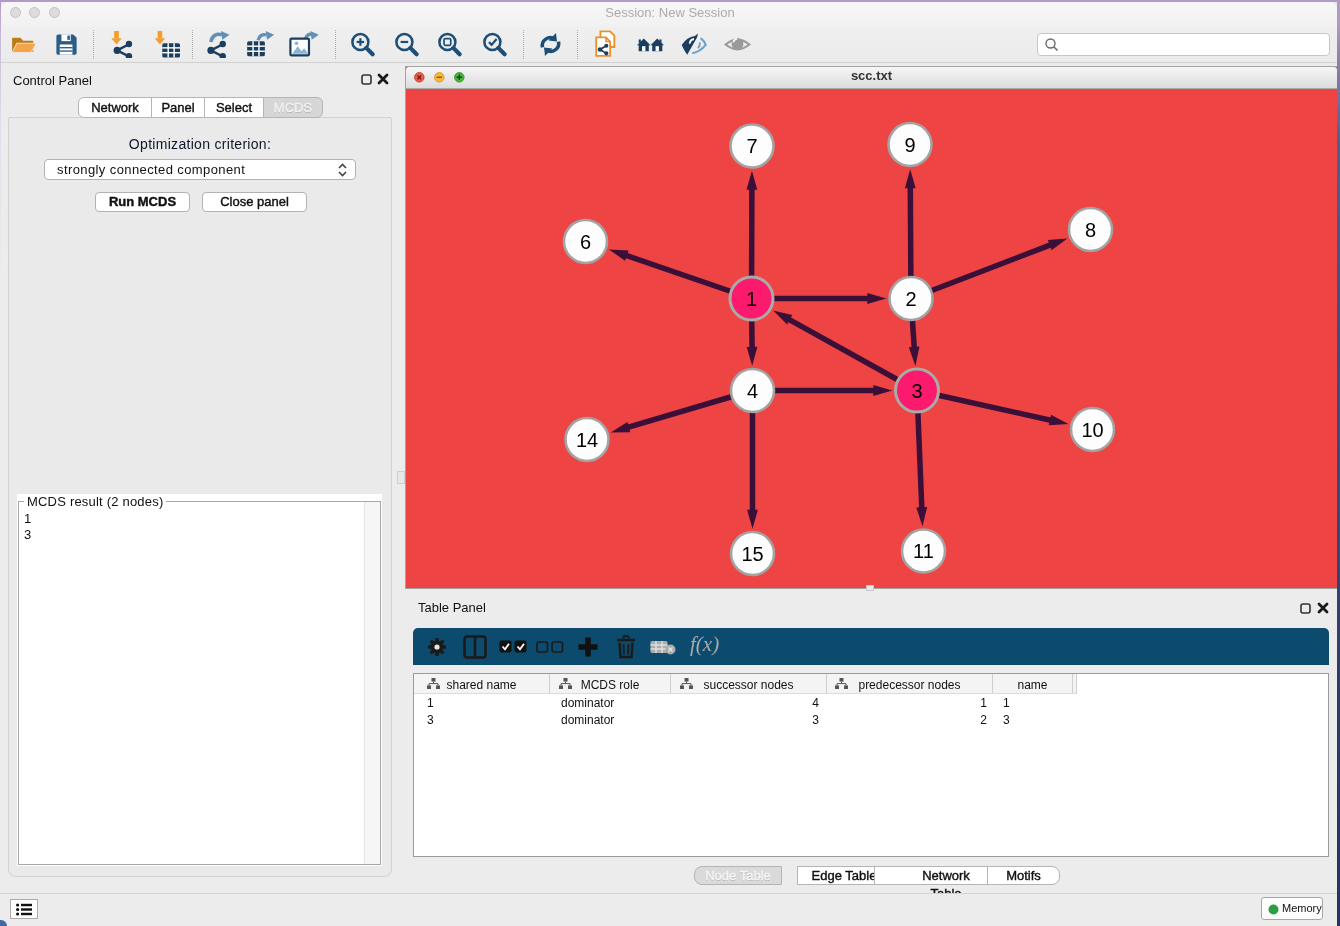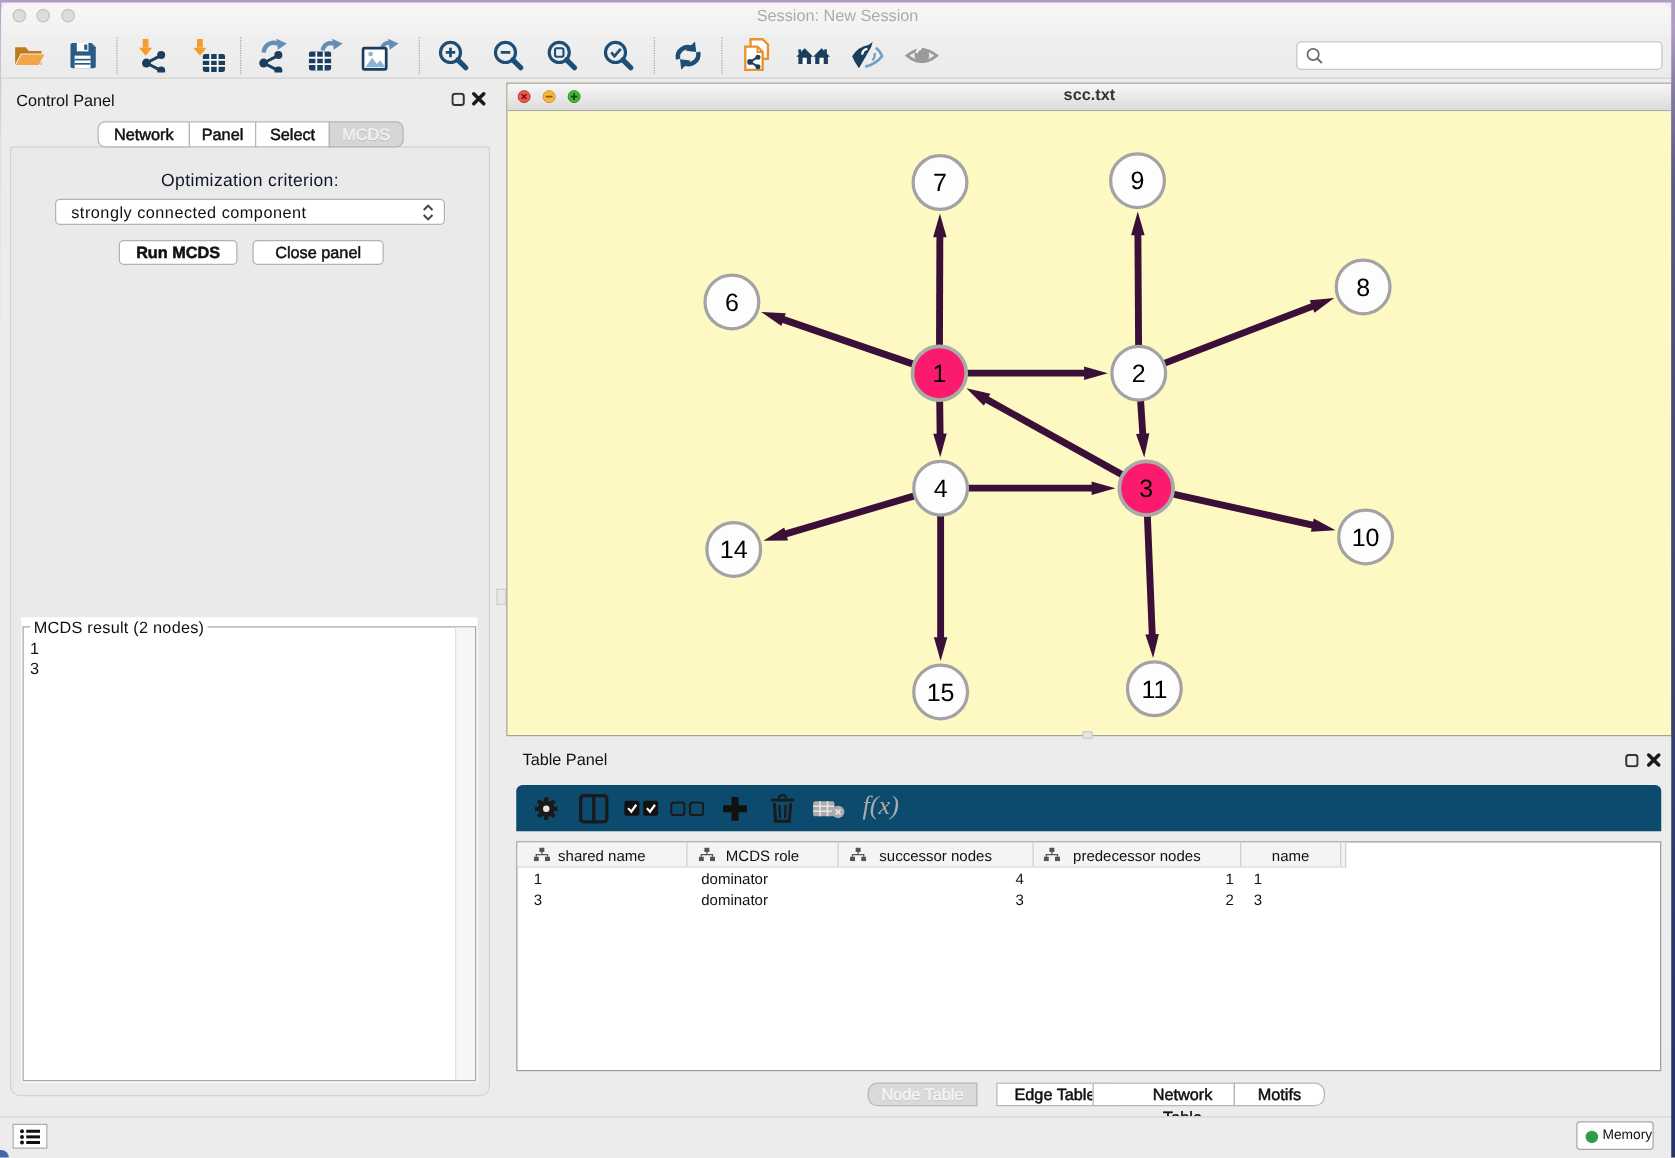--- a/index.html
+++ b/index.html
@@ -30,21 +30,21 @@
 #opt-select{left:44px;top:159px;width:312px;height:21px;background:#fff;border:1px solid #b2b2b2;border-radius:4px;box-sizing:border-box;font-size:13px;letter-spacing:0.4px;color:#111;line-height:19px;padding-left:12px;}
 .btn{position:absolute;height:20px;background:#fff;border:1px solid #b2b2b2;border-radius:4px;box-sizing:border-box;font-size:13px;-webkit-text-stroke:0.4px;color:#111;text-align:center;line-height:18px;}
 
 #mcds-box{left:17px;top:494px;width:365px;height:372px;background:#fff;}
 #mcds-border{left:18px;top:501px;width:363px;height:364px;border:1px solid #a8a8a8;box-sizing:border-box;}
 #mcds-label{left:24px;top:494px;background:#fff;padding:0 3px;font-size:13px;letter-spacing:0.2px;color:#111;}
 #mcds-scroll{left:364px;top:502px;width:15px;height:362px;background:#f6f6f6;border-left:1px solid #e3e3e3;}
 
 #vsplit-grip{left:397px;top:471px;width:8px;height:13px;background:#e8e8e8;border:1px solid #cfcfcf;box-sizing:border-box;}
 
-#netwin{left:405px;top:66px;width:933px;height:523px;background:#fef9c3;border:1px solid #a3a3a3;box-sizing:border-box;}
+#netwin{left:405px;top:66px;width:933px;height:523px;background:#ef4444;border:1px solid #a3a3a3;box-sizing:border-box;}
 #net-titlebar{left:0;top:0;width:931px;height:21px;background:linear-gradient(#f6f6f6,#dcdcdc);border-bottom:1px solid #ababab;border-radius:3px 3px 0 0;}
 #net-title{left:0;top:1px;width:931px;text-align:center;font-size:13px;font-weight:700;color:#333;}
 #graph{left:0;top:22px;}
 #hgrip{left:866px;top:585px;width:8px;height:6px;background:#e6e6e6;border:1px solid #c9c9c9;box-sizing:border-box;}
 
 #tp-title{left:418px;top:600px;font-size:13px;color:#111;}
 #tp-toolbar{left:413px;top:628px;width:916px;height:37px;background:#0c4a6e;border-radius:5px 5px 0 0;}
 #tp-table{left:413px;top:673px;width:916px;height:184px;background:#fff;border:1px solid #9b9b9b;box-sizing:border-box;}
 #tp-header{position:absolute;left:0;top:0;width:662px;height:19px;background:#f4f4f4;border-right:1px solid #cfcfcf;border-bottom:1px solid #dcdcdc;}
 .hcell{position:absolute;top:0;height:19px;box-sizing:border-box;border-right:1px solid #cfcfcf;font-size:12px;color:#111;text-align:center;line-height:22px;}

